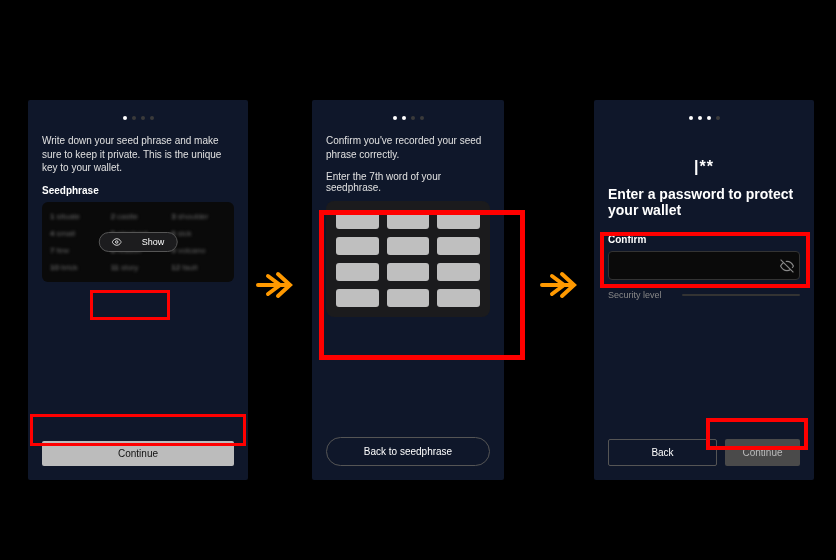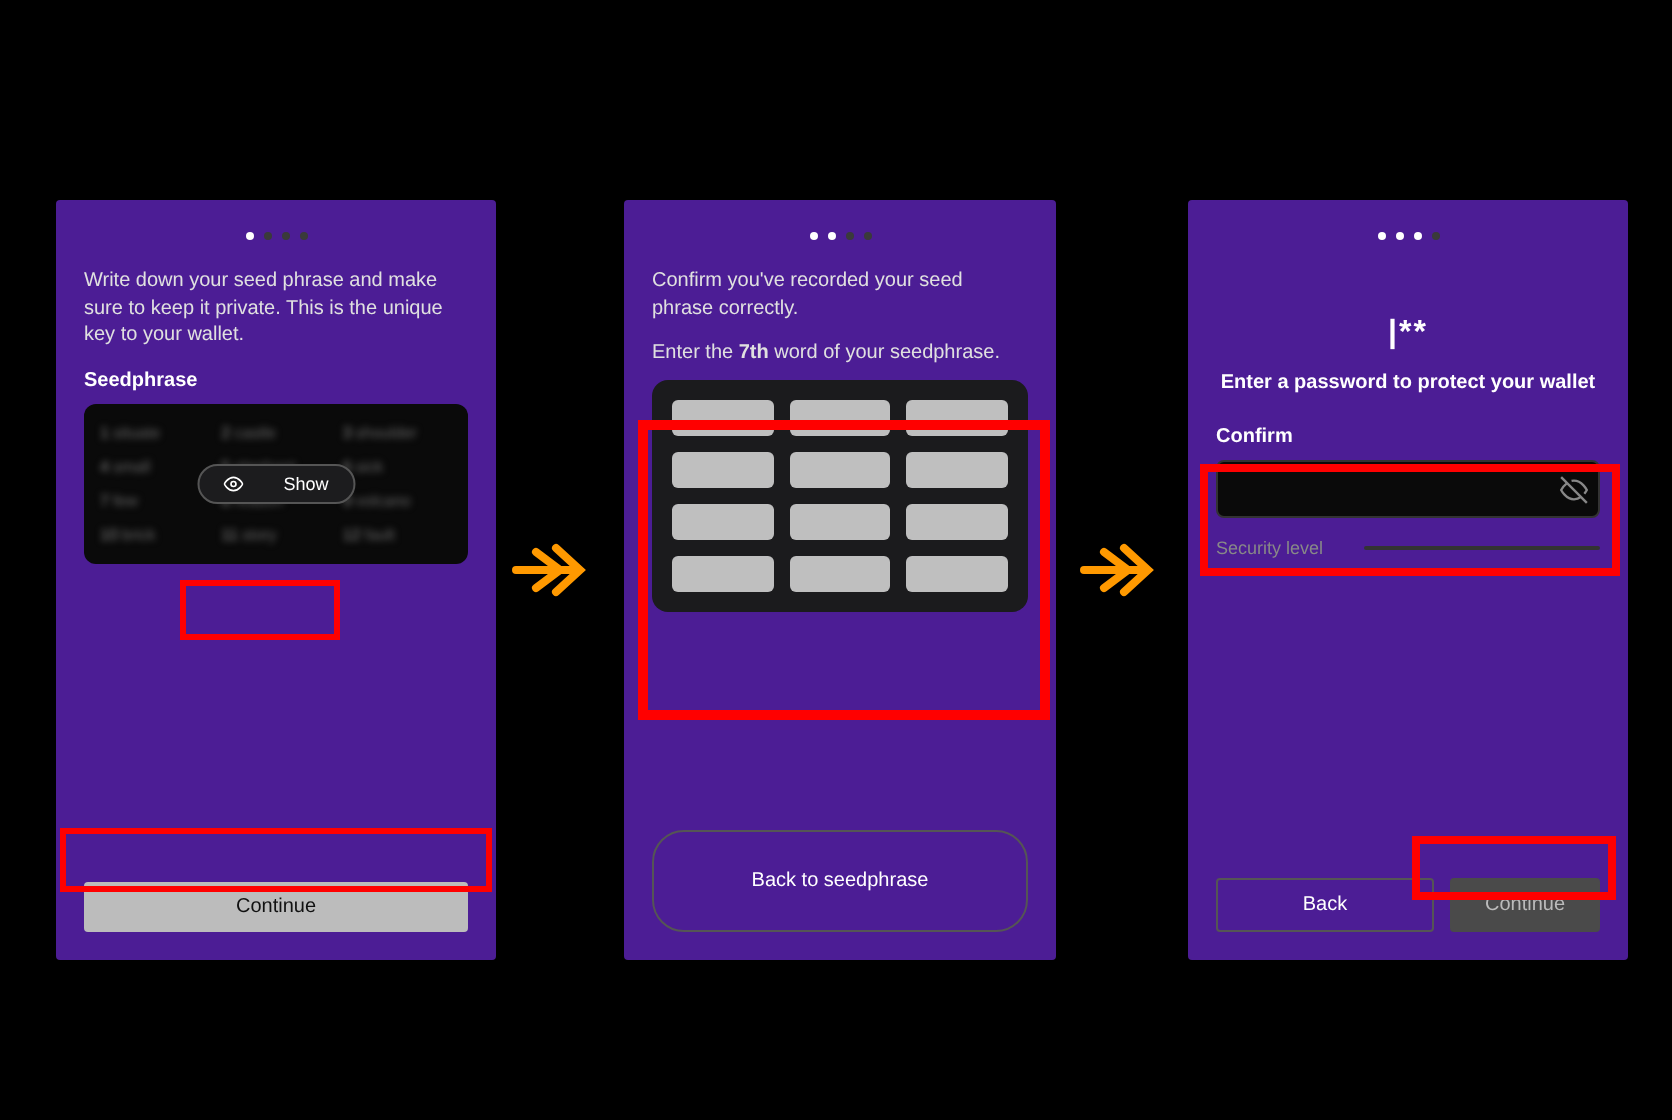--- a/index.html
+++ b/index.html
@@ -7,28 +7,28 @@
     background: #000;
     width: 836px;
     height: 560px;
     font-family: -apple-system, BlinkMacSystemFont, "Segoe UI", Arial, sans-serif;
     color: #e8e8e8;
     position: relative;
     overflow: hidden;
   }
   .panel {
     position: absolute;
-    background: #4c1d95;
+    background: #0f172a;
     border-radius: 2px;
     padding: 16px 14px 14px 14px;
     display: flex;
     flex-direction: column;
   }
   .p1 { left: 28px; top: 100px; width: 220px; height: 380px; }
-  .p2 { left: 312px; top: 100px; width: 216px; height: 380px; }
+  .p2 { left: 312px; top: 100px; width: 192px; height: 380px; }
   .p3 { left: 594px; top: 100px; width: 220px; height: 380px; }
 
   .dots { display: flex; justify-content: center; gap: 5px; margin-bottom: 14px; }
   .dot { width: 4px; height: 4px; border-radius: 50%; background: #3a3a3a; }
   .dot.on { background: #fff; }
 
   .desc { font-size: 10px; line-height: 1.35; color: #e0e0e0; margin-bottom: 10px; }
   .label { font-size: 10px; font-weight: 600; margin-bottom: 6px; color: #fff; }
 
   .seedgrid {
@@ -56,36 +56,36 @@
   }
 
   .cont-btn {
     background: #bcbcbc; color: #111; border: none; border-radius: 2px;
     font-size: 10px; padding: 7px 0; width: 100%; cursor: pointer; margin-top: 8px;
   }
   .cont-box1 { position: absolute; border: 3px solid #ff0000; left: 30px; top: 414px; width: 216px; height: 32px; }
 
   
   .sub { font-size: 10px; color: #e0e0e0; margin-bottom: 8px; }
-  .sub b { font-weight: 700; }
+  .sub b { font-weight: 400; }
   .confirm-grid {
     background: #1b1b1d; border-radius: 8px; padding: 10px;
     display: grid; grid-template-columns: repeat(3, 1fr); gap: 8px;
   }
   .word-btn { height: 18px; background: #bfbfbf; border-radius: 3px; border: none; cursor: pointer; }
   .confirm-box { position: absolute; border: 5px solid #ff0000; left: 319px; top: 210px; width: 206px; height: 150px; }
 
   .back-btn {
     border: 1px solid #555; background: transparent; color: #fff; border-radius: 16px;
-    font-size: 10px; padding: 19px 0; width: 100%; cursor: pointer; margin-top: auto;
+    font-size: 10px; padding: 8px 0; width: 100%; cursor: pointer; margin-top: auto;
   }
 
   
   .pw-disp { text-align: center; font-size: 16px; font-weight: 600; color: #fff; margin: 24px 0 10px; letter-spacing: 1px; }
-  .pw-title { text-align: center; font-size: 10px; font-weight: 600; color: #fff; margin-bottom: 16px; }
+  .pw-title { text-align: left; font-size: 14px; font-weight: 600; color: #fff; margin-bottom: 16px; }
   .pw-group { margin-bottom: 10px; }
   .pw-input-wrap { position: relative; }
   .pw-input {
     width: 100%; background: #0a0a0a; border: 1px solid #333; border-radius: 4px;
     padding: 8px 28px 8px 8px; color: #fff; font-size: 10px;
   }
   .eye { position: absolute; right: 6px; top: 50%; transform: translateY(-50%); width: 14px; height: 14px; color: #888; }
   .pw-box { position: absolute; border: 4px solid #ff0000; left: 600px; top: 232px; width: 210px; height: 56px; }
 
   .sec-row { display: flex; align-items: center; gap: 20px; font-size: 9px; color: #888; margin-bottom: auto; }

